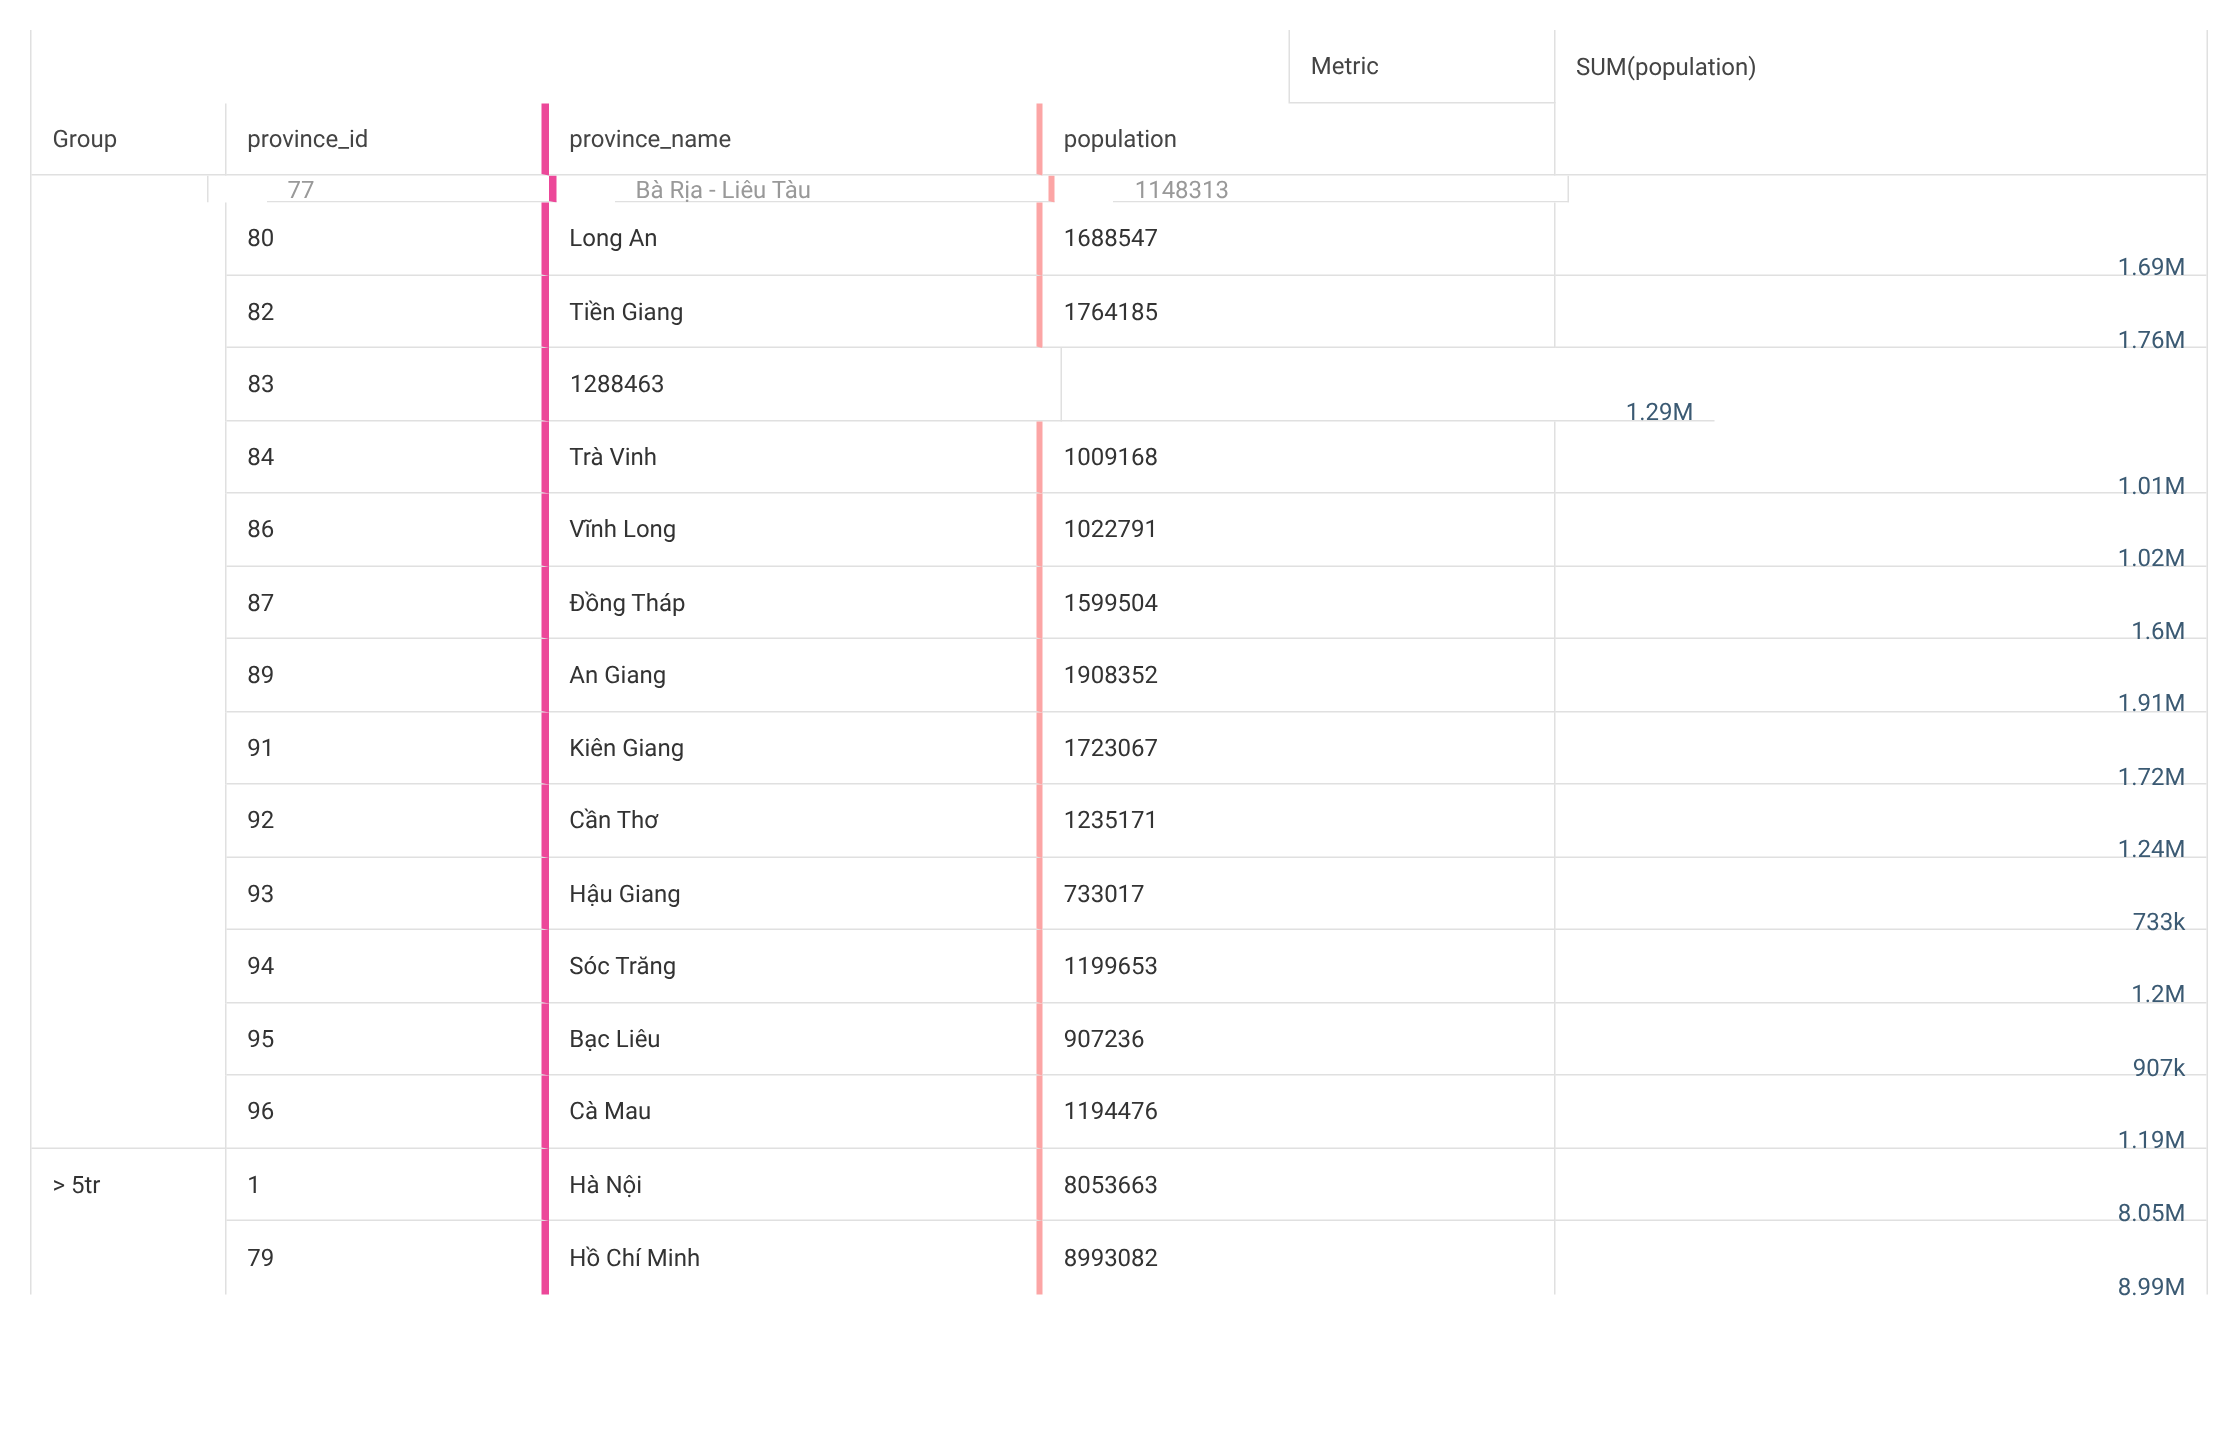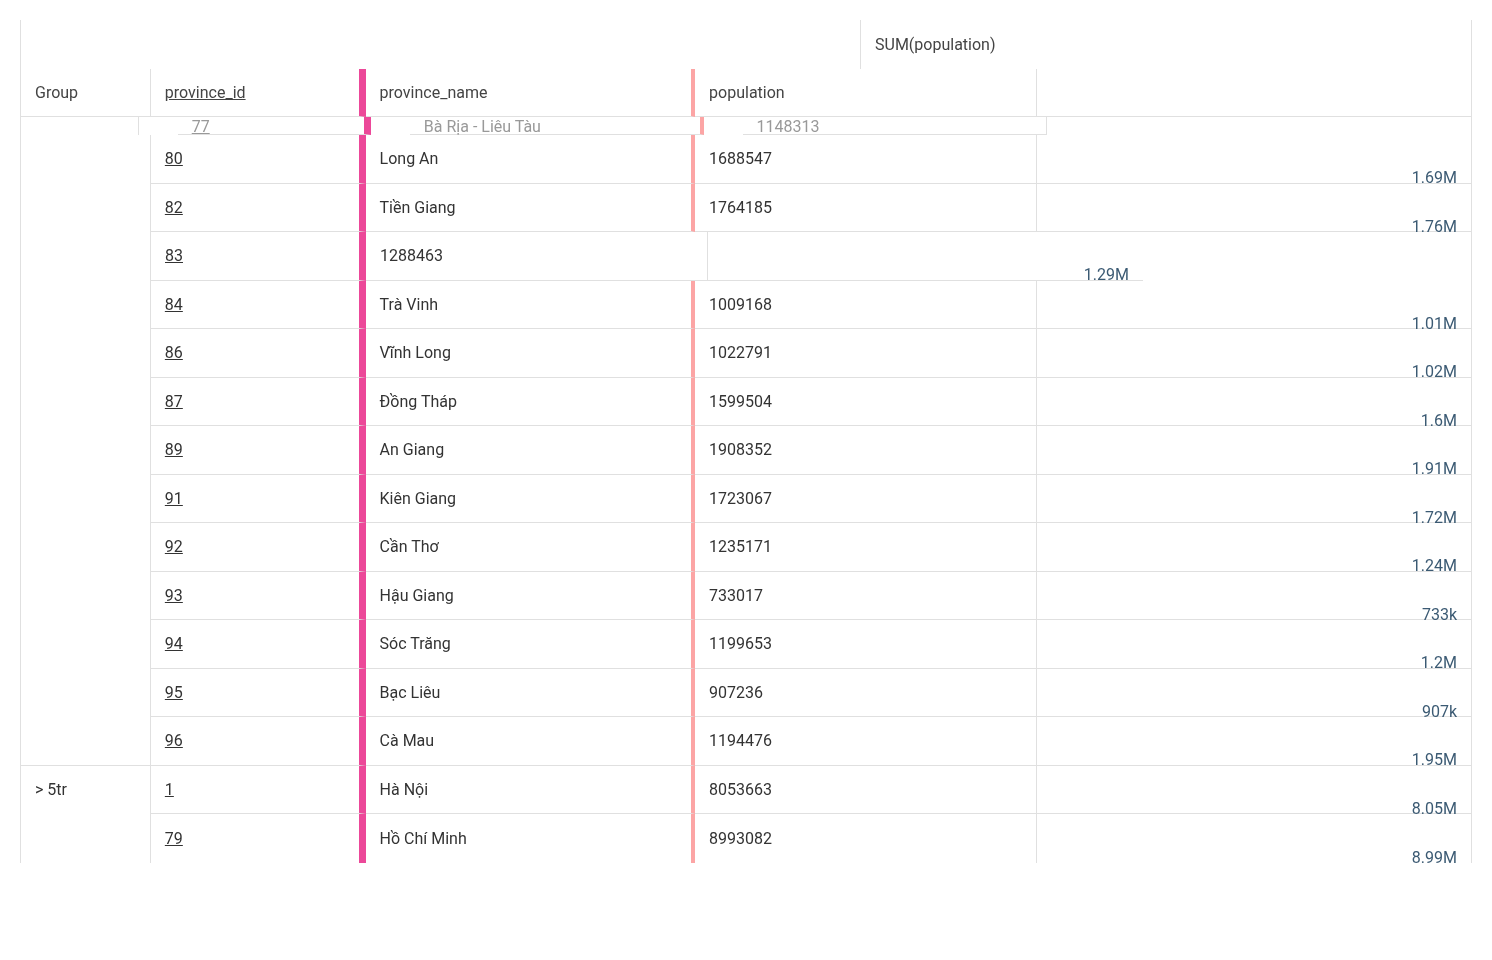--- a/index.html
+++ b/index.html
@@ -22,21 +22,21 @@
     align-items: stretch;
   }
   .cell {
     padding: 0 14px;
     display: flex;
     align-items: center;
     border-bottom: 1px solid #e0e0e0;
   }
   
   .c-group { width: 130px; border-right: 1px solid #e0e0e0; }
-  .c-pid   { width: 215px; border-right: 7px solid #ec4899; text-decoration: underline; }
+  .c-pid   { width: 215px; border-right: 5px solid #ec4899; }
   .c-pname { width: 330px; border-right: 4px solid #fca5a5; }
   .c-pop   { width: 342px; border-right: 1px solid #e0e0e0; } 
   .c-mspan { width: 177px; border-right: 1px solid #e0e0e0; } 
   .c-sum   { width: 435px; }
   .c-sumnum{ width: 435px; justify-content: flex-end; color:#3b5a73;margin-top:38px; }
   .noborder-b { border-bottom: none; }
   .noborder-r { border-right: none; }
   .header { color:#444; }
   .cut-top {
     
@@ -52,20 +52,21 @@
 </head>
 <body>
 
 <div class="table-wrap">
 
   <div class="row header">
     <div class="cell c-group noborder-b noborder-r"></div>
     <div class="cell noborder-b noborder-r" style="width:215px"></div>
     <div class="cell noborder-b noborder-r" style="width:330px"></div>
     <div class="cell noborder-b" style="width:165px;border-right:1px solid #e0e0e0"></div>
+    <div class="cell c-mspan">Metric</div>
     <div class="cell c-sum noborder-b">SUM(population)</div>
   </div>
 
   <div class="row header">
     <div class="cell c-group">Group</div>
     <div class="cell c-pid">province_id</div>
     <div class="cell c-pname">province_name</div>
     <div class="cell c-pop">population</div>
     <div class="cell c-sum"></div>
   </div>
@@ -159,21 +160,21 @@
         <div class="cell c-pid">95</div>
         <div class="cell c-pname">Bạc Liêu</div>
         <div class="cell c-pop">907236</div>
         <div class="cell c-sumnum">907k</div>
       </div>
       <div class="row">
         <div class="cell c-group"></div>
         <div class="cell c-pid">96</div>
         <div class="cell c-pname">Cà Mau</div>
         <div class="cell c-pop">1194476</div>
-        <div class="cell c-sumnum">1.95M</div>
+        <div class="cell c-sumnum">1.19M</div>
       </div>
       <div class="row">
         <div class="cell c-group noborder-b">&gt; 5tr</div>
         <div class="cell c-pid">1</div>
         <div class="cell c-pname">Hà Nội</div>
         <div class="cell c-pop">8053663</div>
         <div class="cell c-sumnum">8.05M</div>
       </div>
       <div class="row lastrow">
         <div class="cell c-group"></div>

